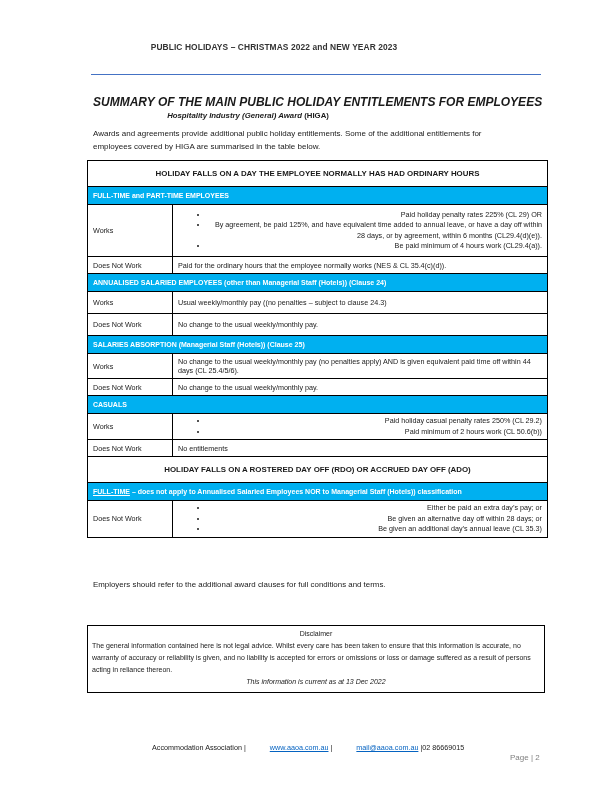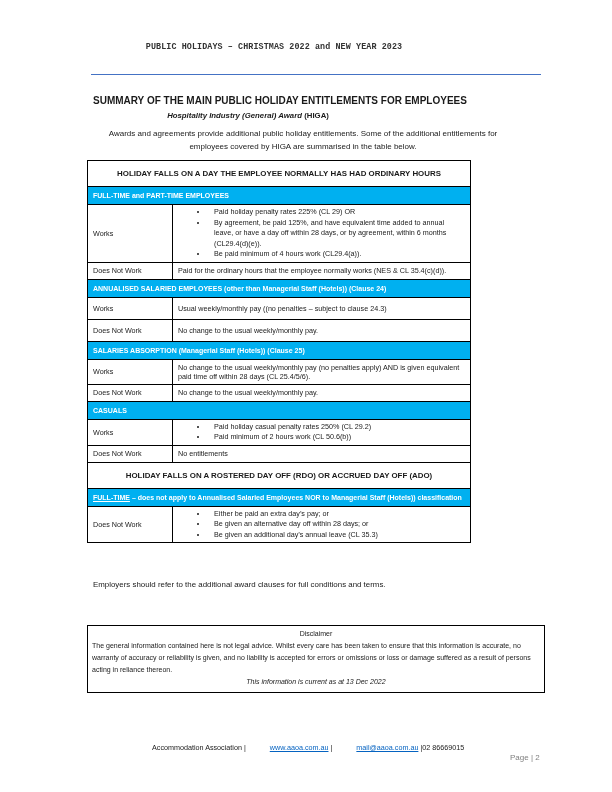--- a/index.html
+++ b/index.html
@@ -1,30 +1,30 @@
 <!DOCTYPE html>
 <html><head>
 <meta charset="utf-8">
 <style>
   html, body { margin: 0; padding: 0; background: #ffffff; }
   body { width: 612px; height: 792px; position: relative; font-family: "Liberation Sans", sans-serif; color: #1a1a1a; overflow: hidden; }
-  .page-header { position: absolute; top: 42px; left: 0; width: 548px; text-align: center; font-weight: bold; font-size: 8.4px; color: #333; letter-spacing: 0.1px; font-family: Liberation Mono, monospace; }
+  .page-header { position: absolute; top: 42px; left: 0; width: 548px; text-align: center; font-weight: bold; font-size: 8.4px; color: #333; letter-spacing: 0.1px; }
   .header-rule { position: absolute; top: 74px; left: 91px; width: 450px; height: 0; border-top: 1px solid #4472c4; }
-  .section-title { position: absolute; top: 95px; left: 93px; font-weight: bold; font-size: 10px; }
+  .section-title { position: absolute; top: 95px; left: 93px; font-weight: bold; font-size: 12px; font-style: italic; }
   .award-title { position: absolute; top: 111px; left: 0; width: 496px; text-align: center; font-size: 7.8px; font-weight: bold; }
   .award-title i { font-style: italic; }
-  .intro { position: absolute; top: 128px; left: 93px; width: 420px; font-size: 8px; line-height: 12.5px; text-align: center; }
-  table.ent { position: absolute; top: 160px; left: 87px; width: 384px; border-collapse: collapse; font-size: 7.2px; }
+  .intro { position: absolute; top: 128px; left: 93px; width: 420px; font-size: 8px; line-height: 12.5px; }
+  table.ent { position: absolute; top: 160px; left: 87px; width: 461px; border-collapse: collapse; font-size: 7.2px; }
   table.ent td { border: 1px solid #000; padding: 0 5px; vertical-align: middle; }
   td.maj { text-align: center; font-weight: bold; font-size: 7.9px; height: 25px; }
   td.cat { background: #00b0f0; color: #fff; font-weight: bold; font-size: 7px; height: 17px; }
   td.cat u { text-decoration: underline; }
   td.lbl { width: 74px; margin-top: 30px; }
   td.desc ul { margin: 2px 0; padding-left: 30px; }
-  td.desc li { line-height: 10.5px; list-style: disc; padding-left: 6px; }
+  td.desc li { line-height: 10.5px; list-style: disc; padding-left: 6px; text-align: right; }
   .r-works1 { height: 52px; }
   .r-dnw { height: 17px; }
   .r-tall { height: 22px; }
   .r-sab { height: 25px; }
   .r-cas { height: 25px; }
   .r-rdo { height: 33px; }
   .employers { position: absolute; top: 580px; left: 93px; font-size: 7.9px; }
   .disclaimer { position: absolute; top: 625px; left: 87px; width: 448px; border: 1px solid #000; font-size: 7px; padding: 2px 4px 4px 4px; line-height: 12px; }
   .disclaimer .dt { text-align: center; }
   .disclaimer .dc { text-align: center; font-style: italic; }
@@ -76,21 +76,21 @@
   <tr class="r-tall">
     <td class="lbl">Does Not Work</td>
     <td>No change to the usual weekly/monthly pay.</td>
   </tr>
 
   <tr>
         <td colspan="2" class="cat">SALARIES ABSORPTION (Managerial Staff (Hotels)) (Clause 25)</td>
       </tr>
   <tr class="r-sab">
     <td class="lbl">Works</td>
-    <td>No change to the usual weekly/monthly pay (no penalties apply) AND is given equivalent paid time off within 28 days (CL 25.4/5/6).</td>
+    <td>No change to the usual weekly/monthly pay (no penalties apply) AND is given equivalent paid time off within 44 days (CL 25.4/5/6).</td>
   </tr>
   <tr class="r-dnw">
     <td class="lbl">Does Not Work</td>
     <td>No change to the usual weekly/monthly pay.</td>
   </tr>
 
   <tr>
         <td colspan="2" class="cat">CASUALS</td>
       </tr>
   <tr class="r-cas">

